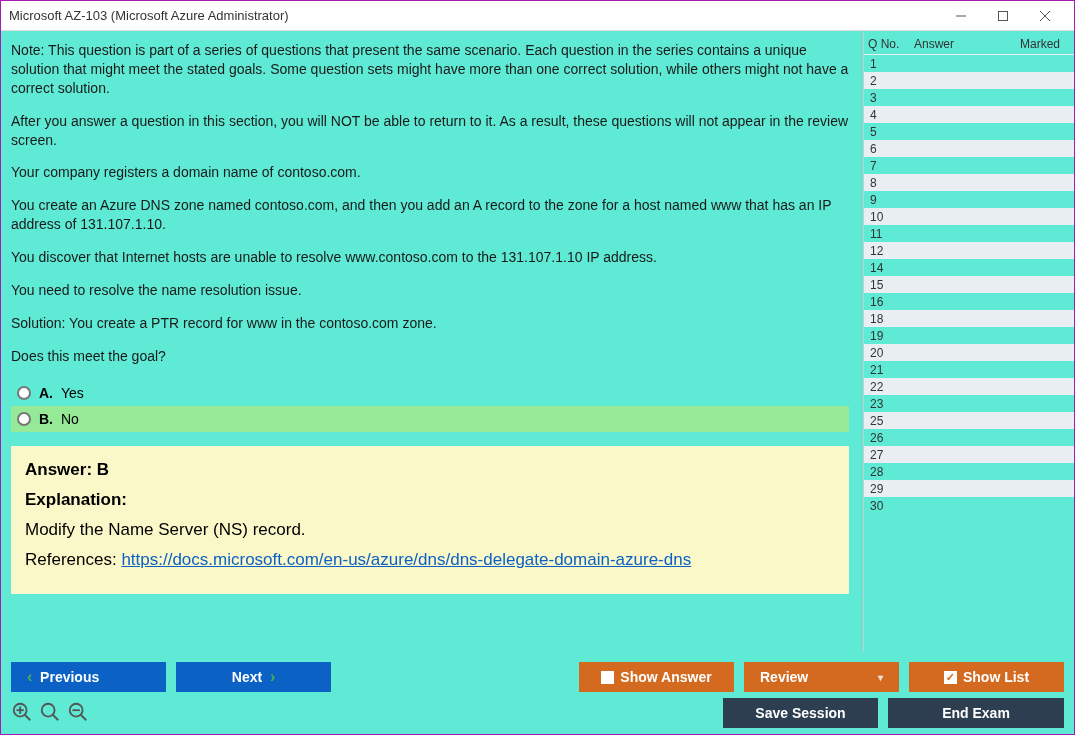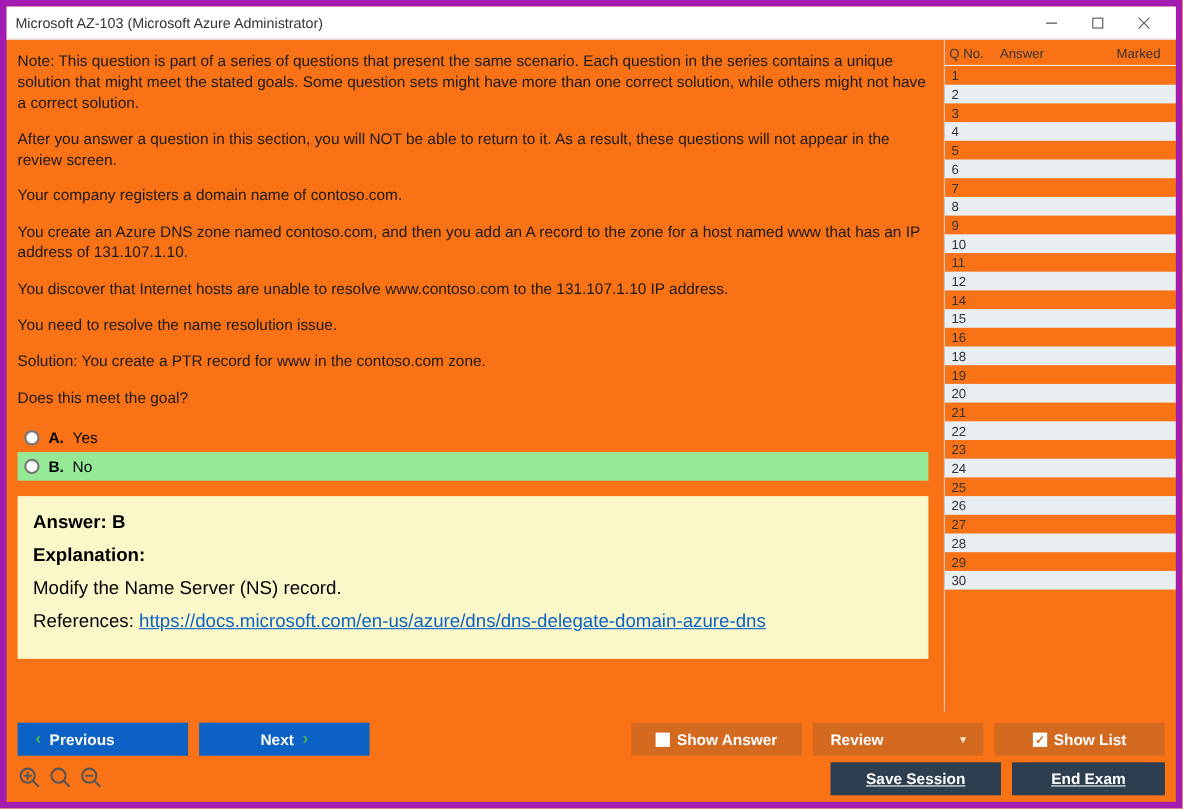--- a/index.html
+++ b/index.html
@@ -1,17 +1,17 @@
 <!DOCTYPE html>
 <html><head>
 <meta charset="utf-8">
 <style>
   * { box-sizing: border-box; margin: 0; padding: 0; }
   html, body { width: 1075px; height: 735px; font-family: Arial, Helvetica, sans-serif; font-size: 13px; background: #fff; }
-  .window { width: 1075px; height: 735px; border: 6px solid #a21caf; display: flex; flex-direction: column; background: #f97316; }
+  .window { width: 1075px; height: 735px; border: 1px solid #a21caf; display: flex; flex-direction: column; background: #5eead4; }
   .titlebar { height: 30px; display: flex; align-items: center; padding: 0 8px; background: #fff; border-bottom: 1px solid #ddd; }
   .titlebar-title { flex: 1; font-size: 13px; color: #333; }
   .win-controls { display: flex; gap: 0; }
   .win-btn { width: 42px; height: 28px; display: flex; align-items: center; justify-content: center; color: #555; }
   .win-btn svg { stroke: #555; fill: none; }
   .toolbar { height: 40px; background: #f2f2f2; display: flex; align-items: center; padding: 0 8px; }
   .mark-btn { background: #0b62c4; color: #fff; border: none; padding: 6px 12px; font-weight: bold; font-size: 14px; display: flex; align-items: center; gap: 6px; cursor: pointer; }
   .mark-btn .chk { width: 13px; height: 13px; background: #fff; display: inline-block; }
   .toolbar-title { flex: 1; text-align: center; font-weight: bold; font-size: 18px; color: #222; }
   .body { flex: 1; display: flex; overflow: hidden; }
@@ -39,28 +39,28 @@
   .side-list { flex: 1; overflow-y: scroll; }
   .side-list::-webkit-scrollbar { width: 16px; }
   .side-list::-webkit-scrollbar-track { background: #f1f1f1; }
   .side-list::-webkit-scrollbar-thumb { background: #c1c1c1; }
   .row { font-size: 12px; color: #333; padding: 2px 6px; height: 17px; line-height: 15px; }
   .row:nth-child(even) { background: #e9eef3; }
   .bottom { display: flex; align-items: center; padding: 10px 10px 6px 10px; gap: 10px; }
   .btn { height: 30px; display: inline-flex; align-items: center; justify-content: center; font-size: 14px; font-weight: bold; color: #fff; cursor: pointer; border: none; padding: 0 16px; }
   .btn-blue { background: #0b62c4; }
   .btn-orange { background: #d46a1f; }
-  .btn-dark { background: #2c3e50; text-decoration: underline; }
+  .btn-dark { background: #2c3e50; }
   .btn-prev { width: 155px; justify-content: flex-start; }
   .btn-next { width: 155px; justify-content: center; }
   .btn-review { width: 155px; justify-content: center; }
   .btn-show-answer { width: 155px; }
   .btn-show-list { width: 155px; }
   .btn-save { width: 155px; }
-  .btn-end { width: 139px; }
+  .btn-end { width: 176px; }
   .spacer { flex: 1; }
   .arrow { font-weight: bold; font-size: 16px; }
   .arrow.green { color: #4caf50; }
   .chk-white { width: 13px; height: 13px; background: #fff; display: inline-flex; align-items: center; justify-content: center; margin-right: 6px; }
   .chk-white .tick { color: #d46a1f; font-size: 11px; font-weight: bold; }
   .zoom-row { padding: 4px 10px 10px 10px; display: flex; gap: 6px; align-items: center; }
   .zoom-icon { color: #555; cursor: pointer; }
   .footer-area { display: flex; flex-direction: column; }
   .review-caret { margin-left: auto; font-size: 10px; opacity: .8; }
 </style>
@@ -149,21 +149,20 @@
           <div class="row">12</div>
           <div class="row">14</div>
           <div class="row">15</div>
           <div class="row">16</div>
           <div class="row">18</div>
           <div class="row">19</div>
           <div class="row">20</div>
           <div class="row">21</div>
           <div class="row">22</div>
           <div class="row">23</div>
-          <div class="row">24</div>
           <div class="row">25</div>
           <div class="row">26</div>
           <div class="row">27</div>
           <div class="row">28</div>
           <div class="row">29</div>
           <div class="row">30</div>
         </div>
     </div>
   </div>
 

